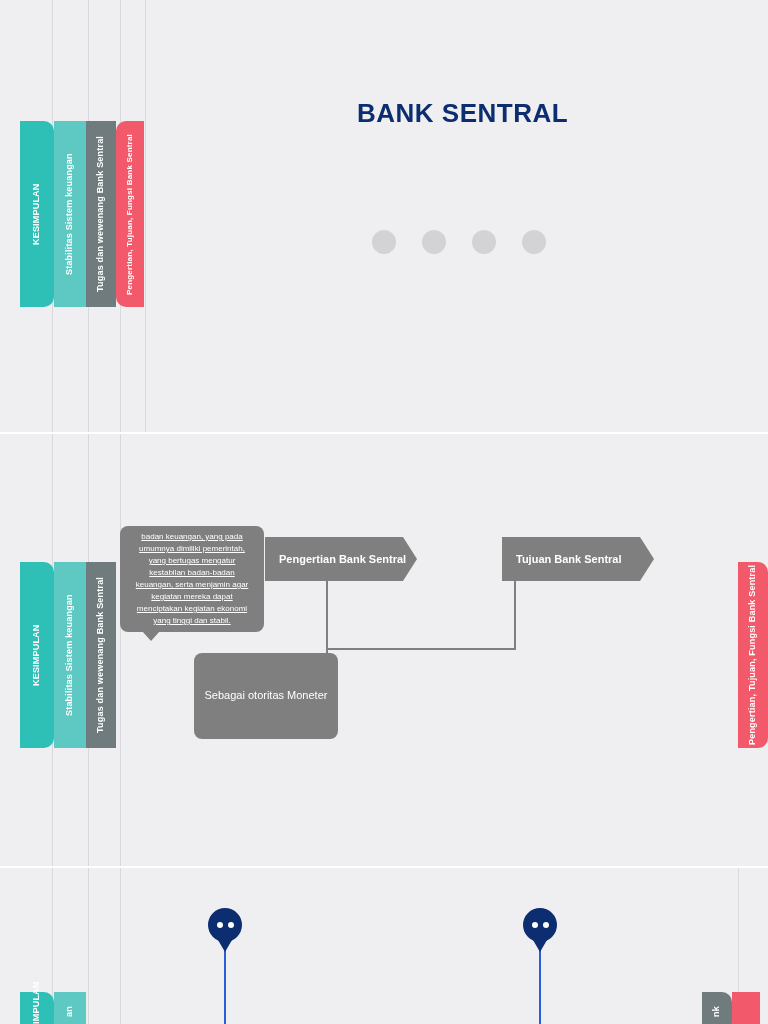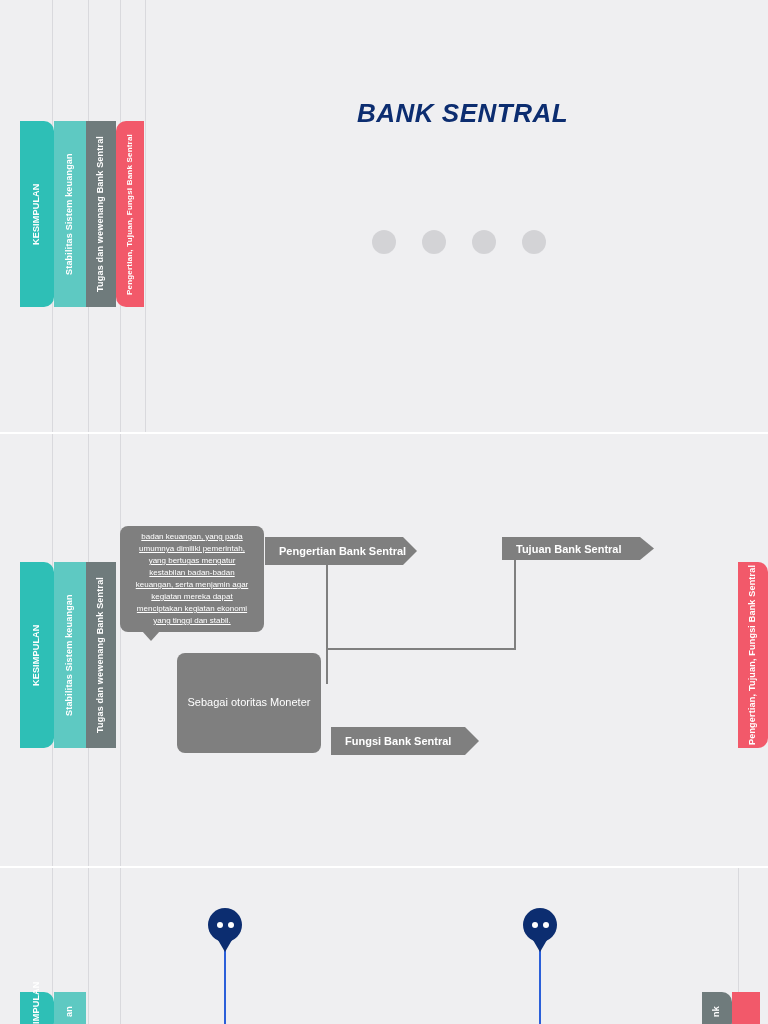--- a/index.html
+++ b/index.html
@@ -62,21 +62,20 @@
   .rounded-left  { border-top-left-radius: 10px;  border-bottom-left-radius: 10px; }
   .rounded-right { border-top-right-radius: 10px; border-bottom-right-radius: 10px; }
 
   
   .slide-title {
     position: absolute;
     color: #0c2d70;
     font-size: 26px;
     font-weight: bold;
     letter-spacing: .5px;
-    font-style: italic;
   }
 
   
   .dots {
     position: absolute;
     display: flex;
     gap: 26px;
   }
   .dot {
     width: 24px; height: 24px;
@@ -212,34 +211,31 @@
   </div>
 
   <div class="vtab red rounded-left" style="position:absolute; right:0; top:128px; width:30px; height:186px; font-size:9px; padding:0 2px;">
     <span>Pengertian, Tujuan, Fungsi Bank Sentral</span>
   </div>
 
   <div class="connector" style="left:326px; top:116px; width:2px; height:134px;"></div>
   <div class="connector" style="left:326px; top:214px; width:190px; height:2px;"></div>
   <div class="connector" style="left:514px; top:116px; width:2px; height:100px;"></div>
 
-  <div class="arrow-label" style="left:265px; top:103px; width:152px; height:28px;">
+  <div class="arrow-label" style="left:265px; top:103px; width:152px; height:44px;">
     <span>Pengertian Bank Sentral</span>
   </div>
-  <div class="arrow-label" style="left:502px; top:103px; width:152px; height:23px;">
+  <div class="arrow-label" style="left:502px; top:103px; width:152px; height:44px;">
     <span>Tujuan Bank Sentral</span>
-  </div>
-  <div class="arrow-label" style="left:331px; top:293px; width:148px; height:28px;">
-    <span>Fungsi Bank Sentral</span>
   </div>
 
   <div class="note-box small-text with-tail" style="left:120px; top:92px; width:144px; height:106px;text-decoration:underline;">
     <span>badan keuangan, yang pada umumnya dimiliki pemerintah, yang bertugas mengatur kestabilan badan-badan keuangan, serta menjamin agar kegiatan mereka dapat menciptakan kegiatan ekonomi yang tinggi dan stabil.</span>
   </div>
-  <div class="note-box" style="left:177px; top:219px; width:144px; height:100px;">
+  <div class="note-box" style="left:194px; top:219px; width:144px; height:86px;">
     <span>Sebagai otoritas Moneter</span>
   </div>
 </div>
 
 <div class="slide" id="slide3">
   <div class="guide" style="left:52px;"></div>
   <div class="guide" style="left:88px;"></div>
   <div class="guide" style="left:120px;"></div>
   <div class="guide" style="left:738px;"></div>
 

